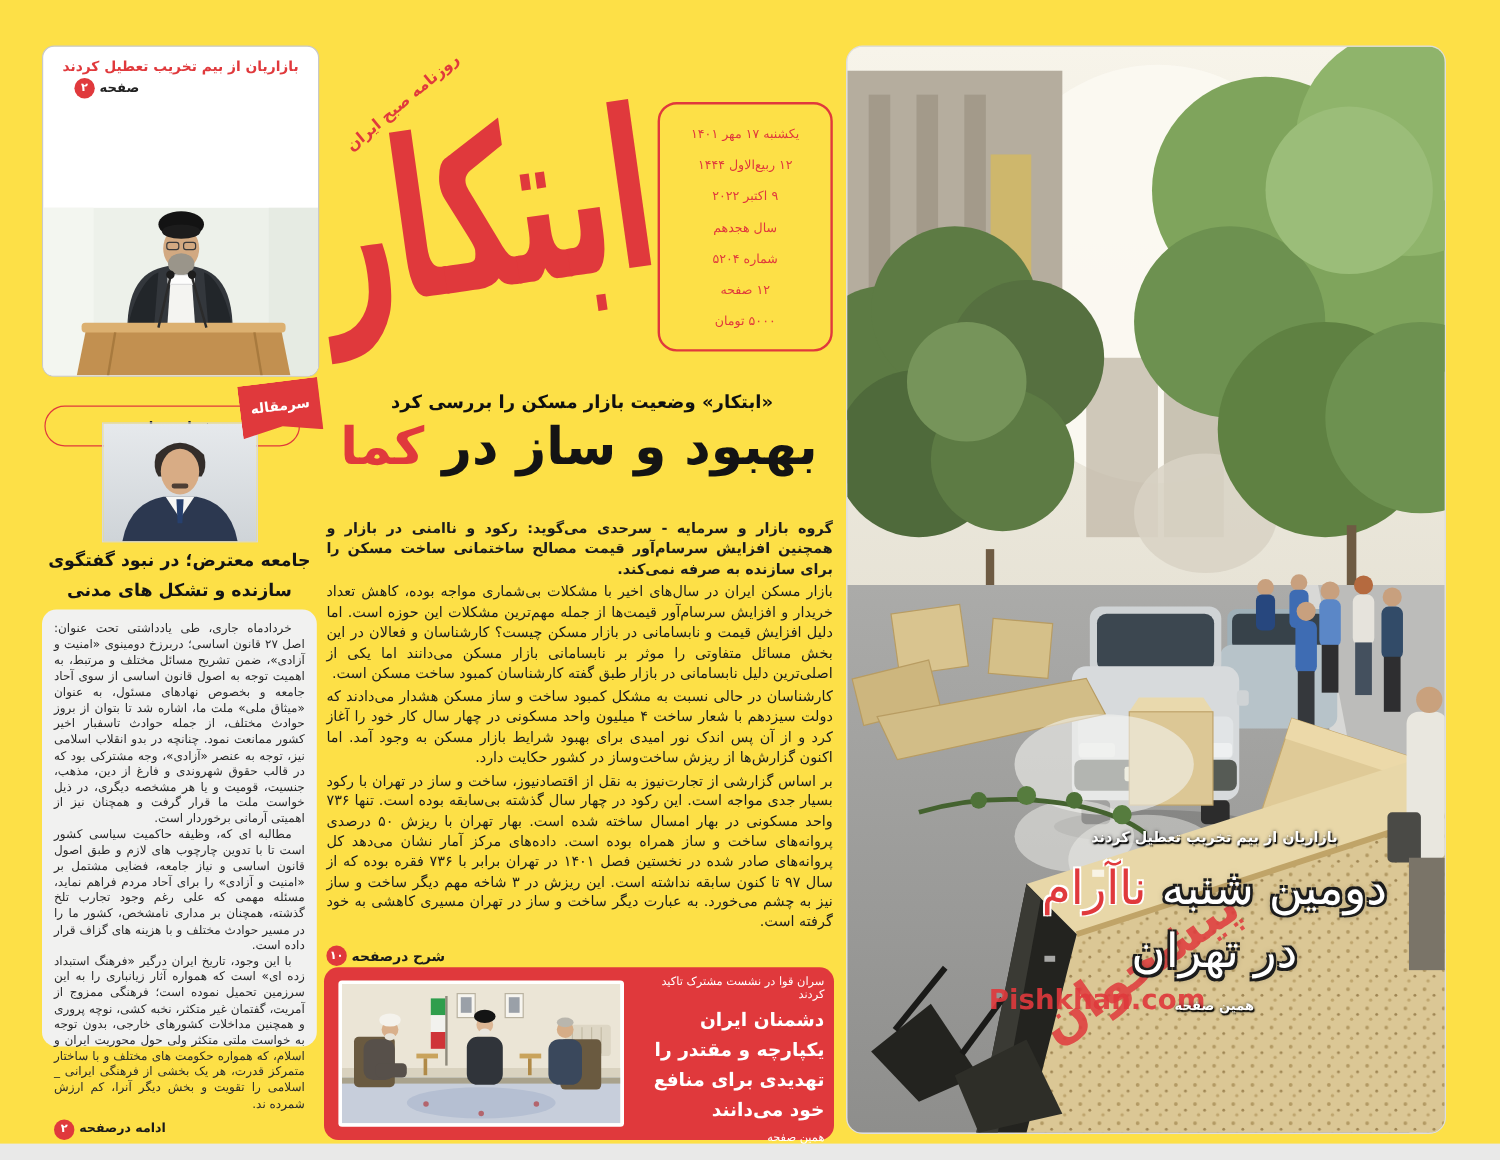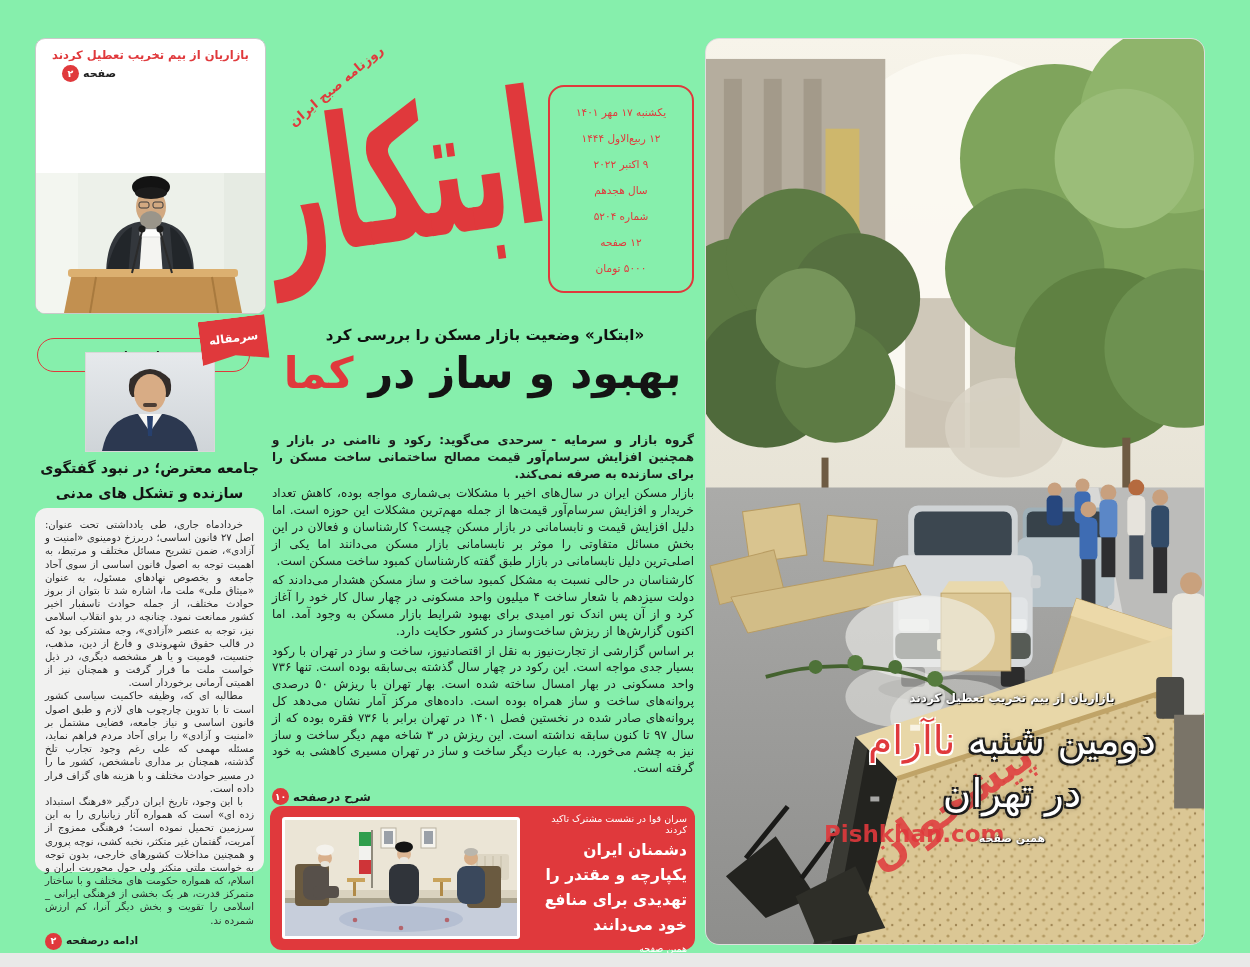--- a/index.html
+++ b/index.html
@@ -1,16 +1,16 @@
 <!DOCTYPE html>
 <html lang="fa"><head>
 <meta charset="utf-8">
 <style>
   html,body{margin:0;padding:0;background:#fff;}
-  .page{position:relative;width:1250px;height:967px;background:#86efac;overflow:hidden;
+  .page{position:relative;width:1250px;height:967px;background:#fde047;overflow:hidden;
         font-family:"DejaVu Sans",sans-serif;}
   .abs{position:absolute;}
   .accent{color:#e0393c;}
   .badge{display:inline-flex;width:17px;height:17px;border-radius:50%;background:#e0393c;color:#fff;
          align-items:center;justify-content:center;font-size:9.5px;font-weight:bold;flex:0 0 auto;}
   
   .tl-box{left:35px;top:38px;width:229px;height:274px;border:1px solid #c9c9c9;border-radius:10px;
           overflow:hidden;background:#fff;}
   .tl-kicker{margin:9px 8px 2px;text-align:center;font-size:11.5px;font-weight:bold;color:#e0393c;direction:rtl;}
   .tl-head{margin:2px 8px;text-align:center;font-size:16.5px;font-weight:bold;color:#151515;

